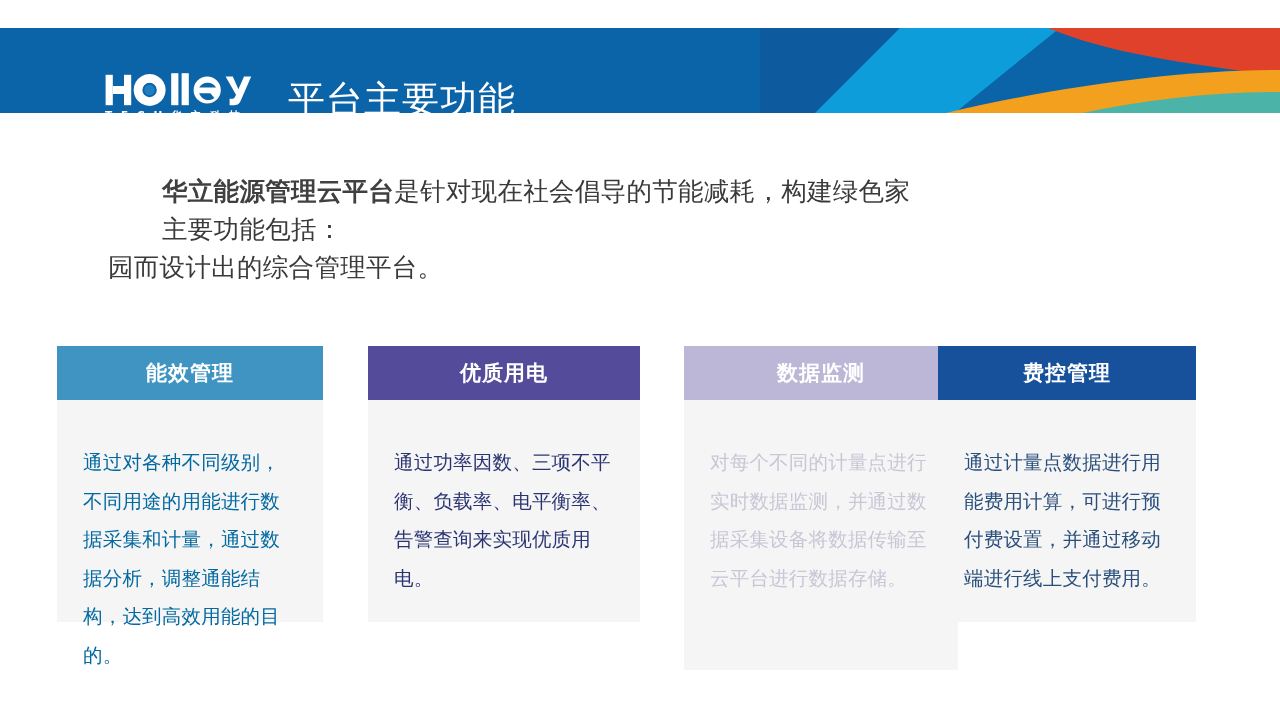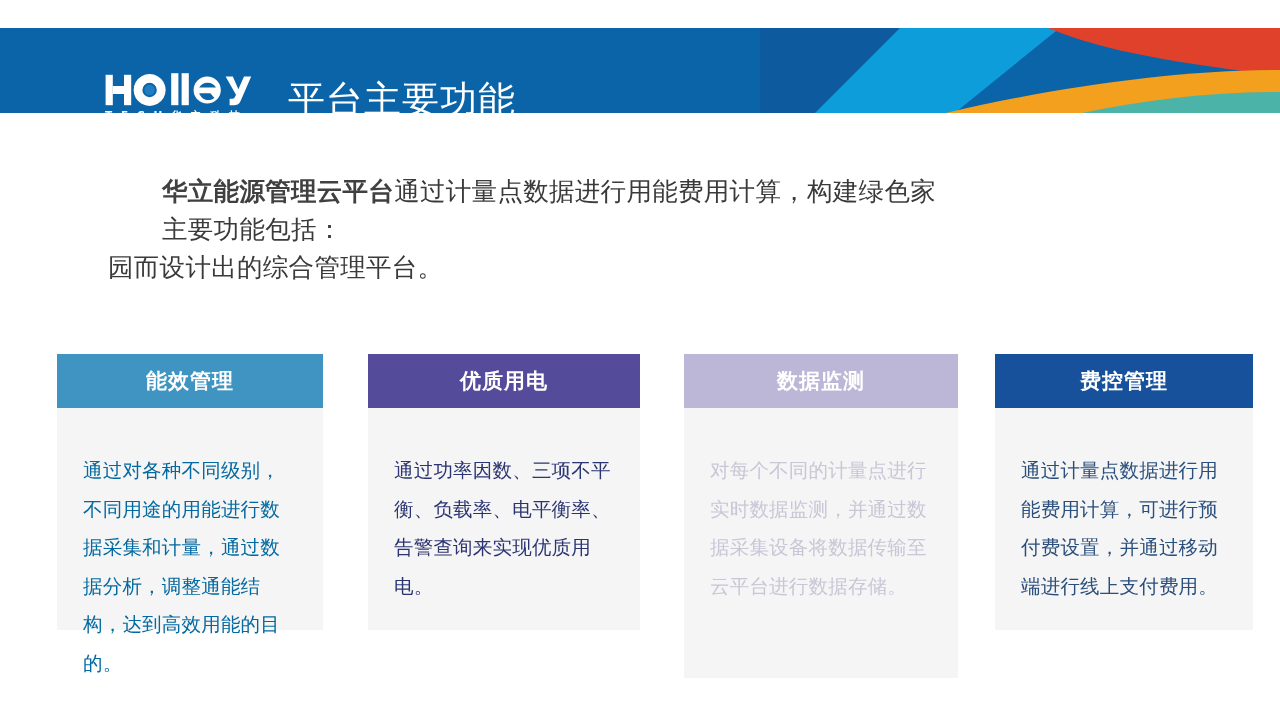--- a/index.html
+++ b/index.html
@@ -100,21 +100,20 @@
   .intro-indent { padding-left: 54px; }
   .intro-strong {
     font-weight: bold;
     color: #404040;
   }
 
   
   .card {
     position: absolute;
     top: 346px;
-    margin-top: 8px;
   }
   .card-header {
     height: 54px;
     line-height: 54px;
     text-align: center;
     color: #ffffff;
     font-size: 21px;
     letter-spacing: 1px;
     font-weight: bold;
     font-family: "DejaVu Sans", "Liberation Sans", sans-serif;
@@ -136,21 +135,21 @@
   #card-0 .card-body   { height: 222px; color: #0369a1; }
 
   #card-1 { left: 368px; width: 272px; }
   #card-1 .card-header { background: #544b9b; }
   #card-1 .card-body   { height: 222px; color: #2b3472; }
 
   #card-2 { left: 684px; width: 274px; }
   #card-2 .card-header { background: #bcb7d7; }
   #card-2 .card-body   { height: 270px; color: #c9c6d6; }
 
-  #card-3 { left: 995px; width: 258px; }
+  #card-3 { left: 938px; width: 258px; }
   #card-3 .card-header { background: #17519b; }
   #card-3 .card-body   { height: 222px; color: #2a4f7c; }
 </style>
 </head>
 <body>
 
 <div id="slide">
 
   <div id="header-banner">
 
@@ -192,21 +191,21 @@
           <path d="M152,8 l9,0 l7,16 l7,-16 l9,0 l-13,30 c-2,5 -5,6 -10,6 l-4,0 l0,-8 l3,0 c2,0 3,-1 4,-3 l1,-2 Z"></path>
         </g>
       </svg>
       <div id="logo-tagline">T E C H  华 立 科 技</div>
     </div>
 
     <div id="header-title">平台主要功能</div>
   </div>
 
   <div id="intro-block">
-    <div class="intro-line intro-indent"><span class="intro-strong">华立能源管理云平台</span><span>通过计量点数据进行用能费用计算，构建绿色家</span></div>
+    <div class="intro-line intro-indent"><span class="intro-strong">华立能源管理云平台</span><span>是针对现在社会倡导的节能减耗，构建绿色家</span></div>
     <div class="intro-line intro-indent">主要功能包括：</div>
     <div class="intro-line">园而设计出的综合管理平台。</div>
   </div>
 
   <div class="card" id="card-0">
     <div class="card-header">能效管理</div>
     <div class="card-body">通过对各种不同级别，不同用途的用能进行数据采集和计量，通过数据分析，调整通能结构，达到高效用能的目的。</div>
   </div>
 
   <div class="card" id="card-2">

